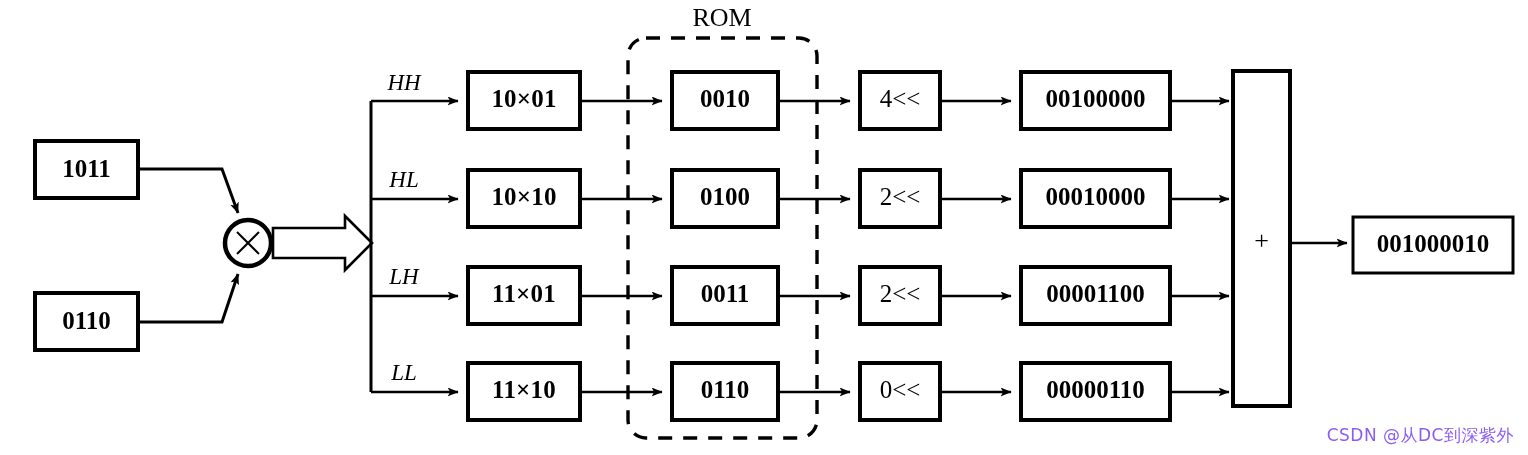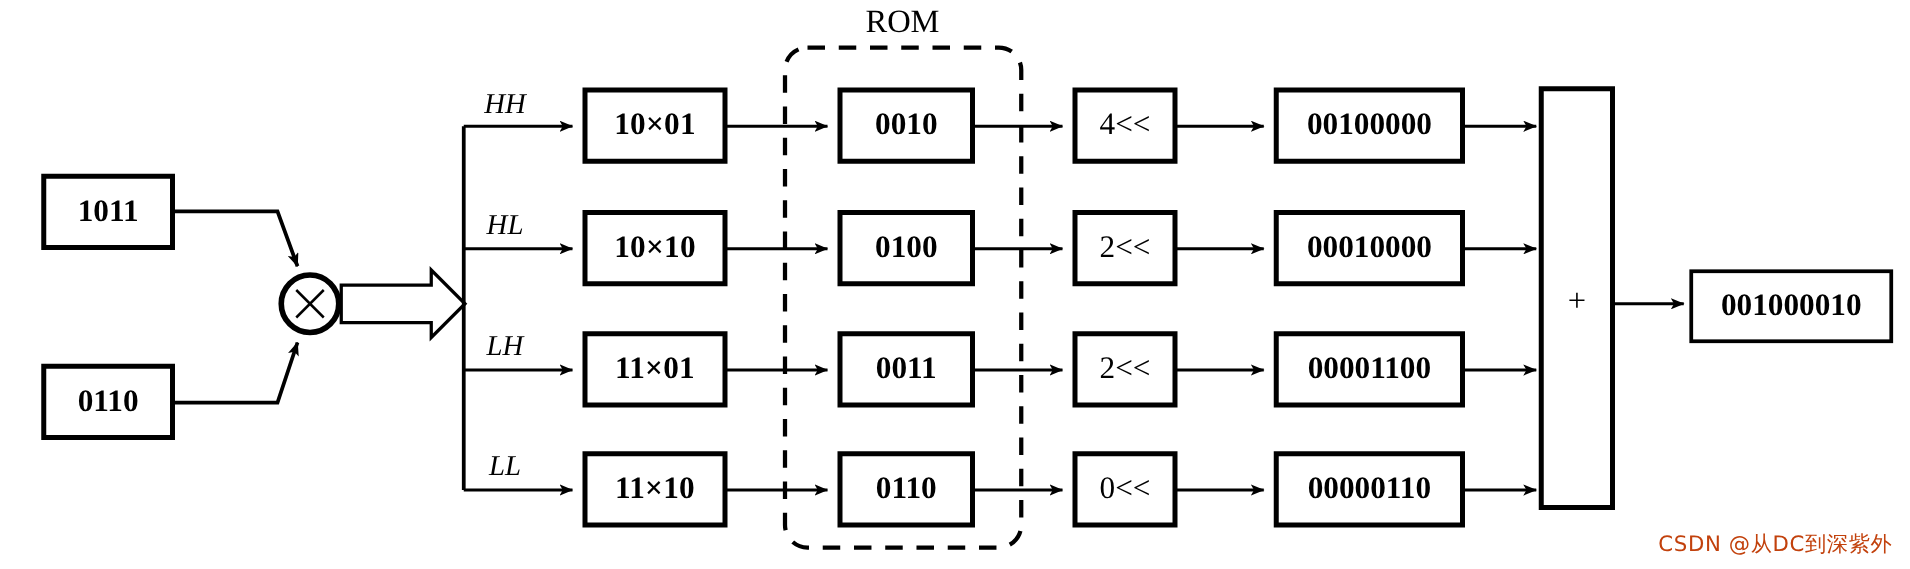--- a/index.html
+++ b/index.html
@@ -97,21 +97,21 @@
     font-weight: normal;
   }
   text.plus-lbl {
     font-size: 26px;
     font-weight: normal;
   }
   .watermark {
     position: absolute;
     right: 14px;
     bottom: 8px;
-    color: #c2410c;
+    color: #8b5cf6;
     font-family: "DejaVu Sans", sans-serif;
     font-size: 17px;
     letter-spacing: 0.5px;
     white-space: nowrap;
     user-select: none;
   }
 </style>
 </head>
 <body>
 

